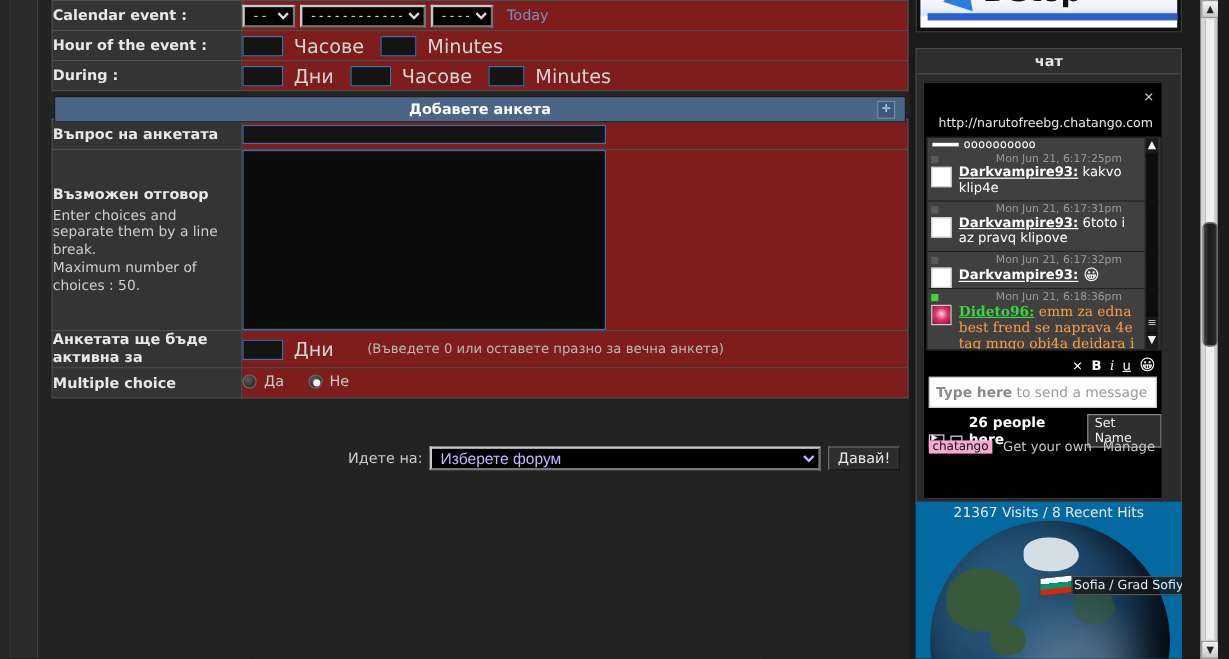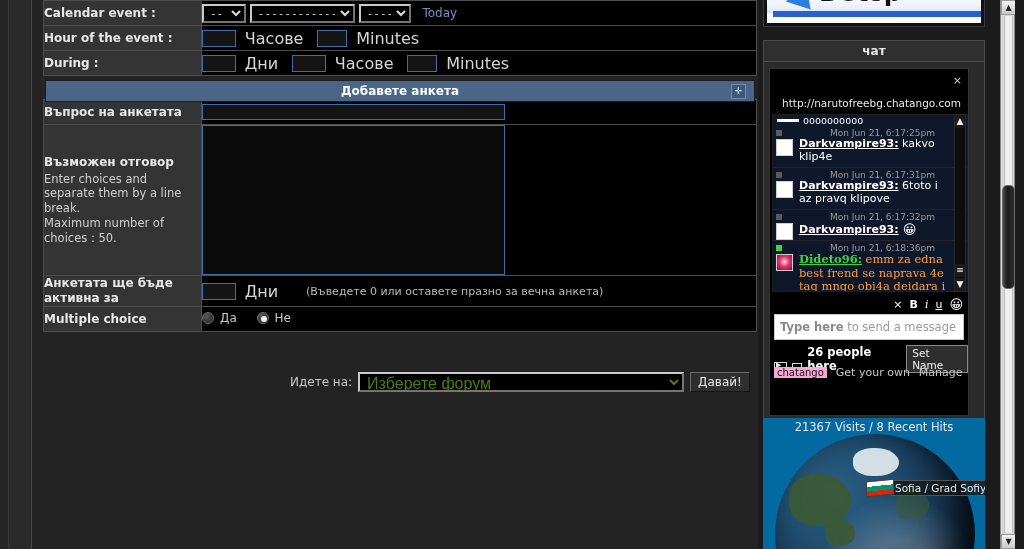--- a/index.html
+++ b/index.html
@@ -50,21 +50,21 @@
   }
   td.lbl .sub {
     font-weight: normal;
     font-size: 11.5px;
     color: #cfcfcf;
     display: block;
     margin-top: 2px;
     line-height: 1.28;
   }
   td.fld {
-    background: #000000;
+    background: #7f1d1d;
     padding: 5px 6px;
     color: #d8d8d8;
     font-size: 12px;
   }
 
   
   .row-h25 td { height: 25px; }
 
   
   select.sel {
@@ -146,23 +146,23 @@
     color:#cfe0f5; font-size:9px; line-height:1;
   }
 
   
   .jump {
     position:absolute; left:290px; top:372px;
     display:flex; align-items:center; gap:6px;
   }
   .jump .jlbl { color:#c9c9c9; font-size:12px; }
   select.jsel {
-    background:#000; color:#4d7c0f;
+    background:#000; color:#c4b5fd;
     border:2px outset #c9c9c9;
-    width:326px; height:20px; font-size:16px; padding:0 3px;
+    width:326px; height:20px; font-size:13px; padding:0 3px;
   }
   button.go {
     background:#2e2e2e; color:#e8e8e8;
     border:1px outset #6a6a6a;
     font-size:12px; height:20px; padding:0 7px;
     font-family:"DejaVu Sans","Liberation Sans",sans-serif;
   }
 
   
   .right-col { position:absolute; left:758px; top:0; width:237px; height:549px; background:#1b1b1b; }
@@ -213,21 +213,21 @@
     position:absolute; left:12px; top:28px;
     color:#e8e8e8; font-size:10.5px;
     font-family:"DejaVu Sans","Liberation Sans",sans-serif;
   }
   .chat-x {
     position:absolute; right:6px; top:5px; color:#d0d0d0; font-size:11px;
   }
   .msg-clip {
     position:absolute; left:2px; top:45px; width:196px; height:178px;
     border:1px solid #1e1e1e;
-    background:#0f172a;
+    background:#404040;
     overflow:hidden;
   }
   .msg-partial {
     height:11px; overflow:hidden; position:relative;
     color:#fff; font-size:10px; padding-left:30px;
     font-family:"DejaVu Sans Mono","Liberation Mono",monospace;
   }
   .msg-partial .bar {
     position:absolute; left:4px; top:4px; width:22px; height:3px; background:#fff;
   }

